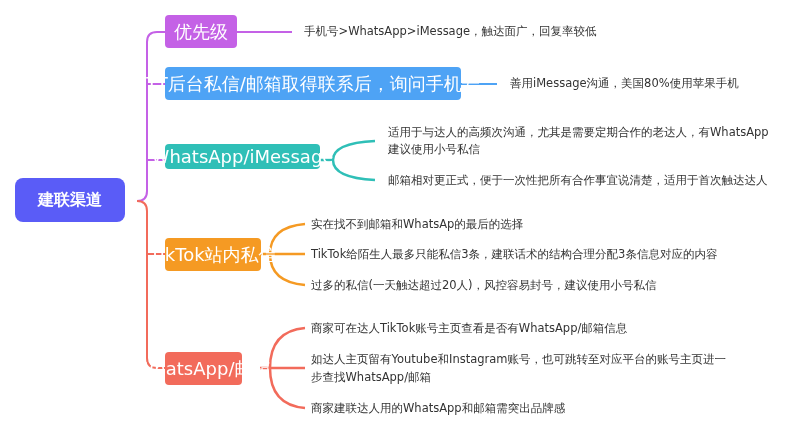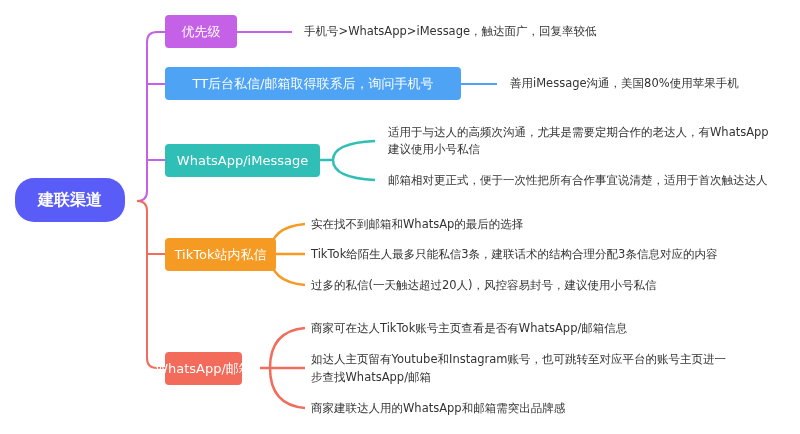--- a/index.html
+++ b/index.html
@@ -1,21 +1,21 @@
 <!DOCTYPE html>
 <html><head>
 <meta charset="utf-8">
 <style>
   html, body { margin:0; padding:0; background:#ffffff; }
   body { width:800px; height:434px; position:relative; overflow:hidden;
          font-family:"DejaVu Sans","Liberation Sans",sans-serif; }
   svg.lines { position:absolute; left:0; top:0; width:800px; height:434px; }
   .node { position:absolute; color:#fff; border-radius:4px; display:flex;
-          align-items:center; justify-content:center; font-size:13px; white-space:nowrap; }
-  .root { font-size:16px; font-weight:bold; border-radius:19px; }
+          align-items:center; justify-content:center; font-size:18px; white-space:nowrap; }
+  .root { font-size:16px; font-weight:bold; border-radius:8px; }
   .leaf { position:absolute; font-size:11.5px; color:#333; line-height:17px; }
 </style>
 </head>
 <body>
 
 <svg class="lines">
 
   <path d="M137 201 Q147 201 147 191 L147 42 Q147 32 157 32 L165 32" fill="none" stroke="#c461e6" stroke-width="2"></path>
   <path d="M147 84 L165 84" fill="none" stroke="#c461e6" stroke-width="2"></path>
   <path d="M147 160 L165 160" fill="none" stroke="#c461e6" stroke-width="2"></path>
@@ -35,26 +35,26 @@
 </svg>
 
 <div class="node root" style="left:15px;top:178px;width:110px;height:44px;background:#5a5cf7;">建联渠道</div>
 
 <div class="node" style="left:165px;top:15px;width:72px;height:33px;background:#c461e6;">优先级</div>
 <div class="leaf" style="left:304px;top:23px;">手机号&gt;WhatsApp&gt;iMessage，触达面广，回复率较低</div>
 
 <div class="node" style="left:165px;top:67px;width:296px;height:33px;background:#4ea3f5;">TT后台私信/邮箱取得联系后，询问手机号</div>
 <div class="leaf" style="left:510px;top:75px;">善用iMessage沟通，美国80%使用苹果手机</div>
 
-<div class="node" style="left:165px;top:144px;width:155px;height:33px;background:#2fbfb7;">WhatsApp/iMessage</div>
+<div class="node" style="left:165px;top:144px;width:155px;height:25px;background:#2fbfb7;">WhatsApp/iMessage</div>
 <div class="leaf" style="left:388px;top:124px;">适用于与达人的高频次沟通，尤其是需要定期合作的老达人，有WhatsApp</div>
 <div class="leaf" style="left:388px;top:141px;">建议使用小号私信</div>
 <div class="leaf" style="left:388px;top:172px;">邮箱相对更正式，便于一次性把所有合作事宜说清楚，适用于首次触达达人</div>
 
-<div class="node" style="left:165px;top:238px;width:111px;height:33px;background:#f59a23;">TikTok站内私信</div>
+<div class="node" style="left:165px;top:238px;width:96px;height:33px;background:#f59a23;">TikTok站内私信</div>
 <div class="leaf" style="left:311px;top:216px;">实在找不到邮箱和WhatsAp的最后的选择</div>
 <div class="leaf" style="left:311px;top:246px;">TikTok给陌生人最多只能私信3条，建联话术的结构合理分配3条信息对应的内容</div>
 <div class="leaf" style="left:311px;top:277px;">过多的私信(一天触达超过20人)，风控容易封号，建议使用小号私信</div>
 
 <div class="node" style="left:165px;top:352px;width:77px;height:33px;background:#f26b5b;">WhatsApp/邮箱</div>
 <div class="leaf" style="left:311px;top:320px;">商家可在达人TikTok账号主页查看是否有WhatsApp/邮箱信息</div>
 <div class="leaf" style="left:311px;top:351px;">如达人主页留有Youtube和Instagram账号，也可跳转至对应平台的账号主页进一</div>
 <div class="leaf" style="left:311px;top:369px;">步查找WhatsApp/邮箱</div>
 <div class="leaf" style="left:311px;top:400px;">商家建联达人用的WhatsApp和邮箱需突出品牌感</div>
 

